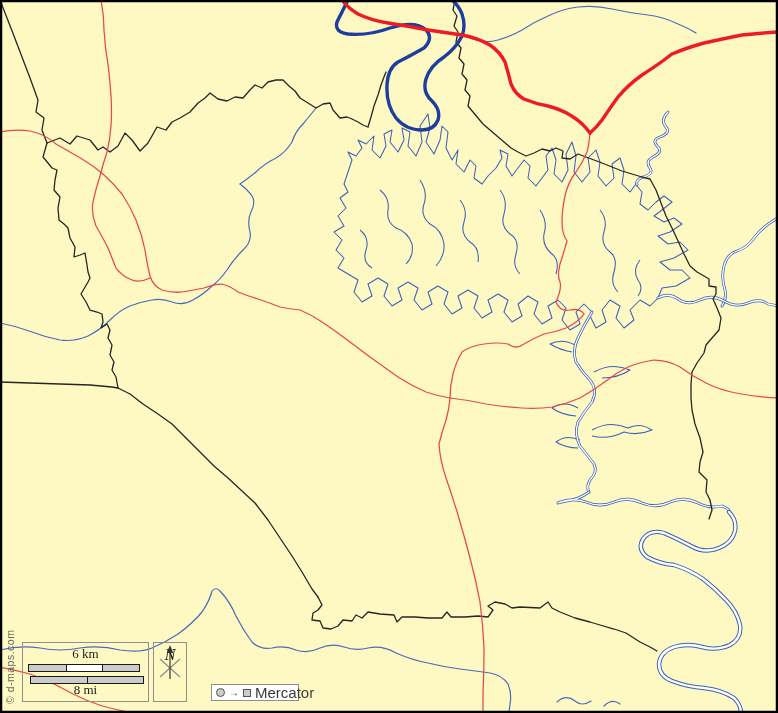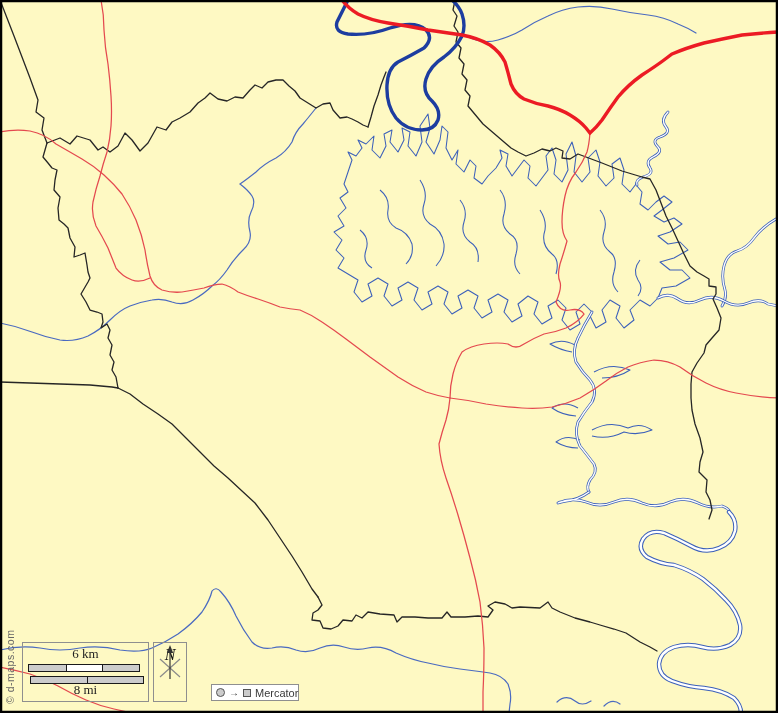--- a/index.html
+++ b/index.html
@@ -29,21 +29,21 @@
   .bar{position:absolute;display:flex;border:1px solid #1a1a1a;box-sizing:border-box;height:8px;}
   #kmbar{left:5px;top:21px;width:112px;}
   #mibar{left:7px;top:33px;width:114px;}
   .seg{height:100%;}
   #northbox{left:153px;top:642px;width:34px;height:60px;background:transparent;text-align:center;}
   #northlabel{font-style:italic;font-size:16px;color:#111;line-height:1;margin-top:4px;}
   #projbox{left:211px;top:684px;width:88px;height:17px;background:#fff;display:flex;align-items:center;gap:4px;padding:0 4px;font-family:"Liberation Sans",sans-serif;}
   .glyph-circle{width:9px;height:9px;border-radius:50%;background:var(--bar-fill,#ccc);border:1px solid #555;box-sizing:border-box;flex:0 0 auto;}
   .glyph-square{width:8px;height:8px;background:var(--bar-fill,#ccc);border:1px solid #555;box-sizing:border-box;flex:0 0 auto;}
   .glyph-arrow{font-size:10px;color:#333;line-height:1;flex:0 0 auto;}
-  #projlabel{font-size:11px;color:#3a3a3a;white-space:nowrap;}
+  #projlabel{font-size:15px;color:#3a3a3a;white-space:nowrap;}
   #attribution{position:absolute;left:4px;top:704px;transform-origin:0 0;transform:rotate(-90deg);
        font-family:"Liberation Sans",sans-serif;font-size:10.5px;color:var(--muted,#666);white-space:nowrap;letter-spacing:.5px;}
 </style>
 </head>
 <body>
 
 <div id="map">
 
   <svg width="778" height="713" viewBox="0 0 778 713">
 

